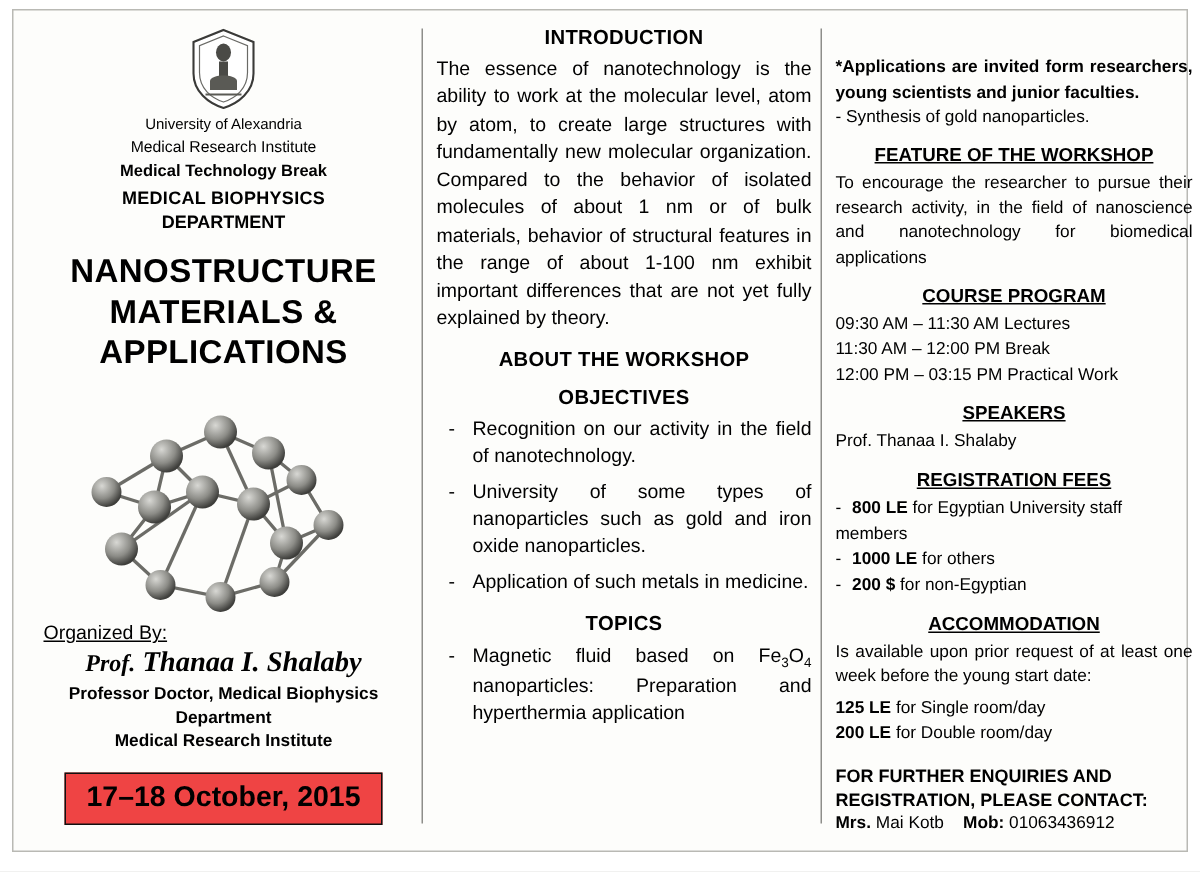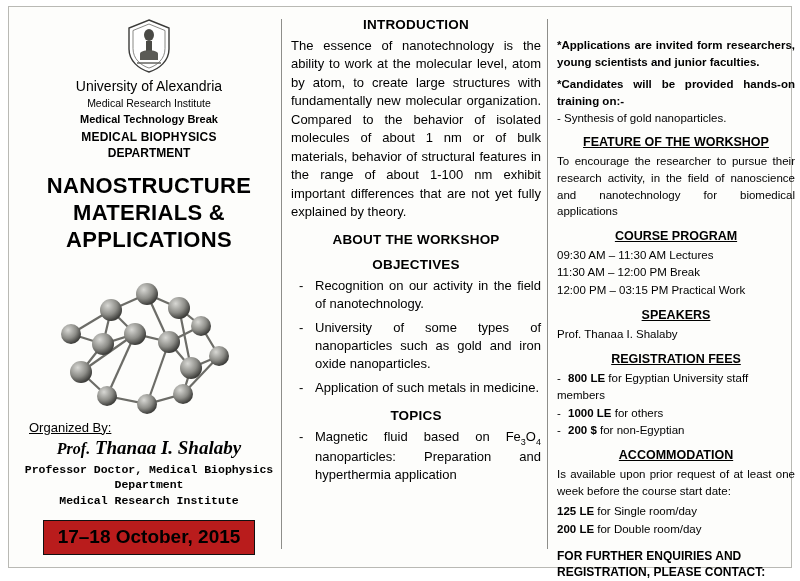--- a/index.html
+++ b/index.html
@@ -53,21 +53,21 @@
     height: 54px;
     margin: 2px auto 4px auto;
     position: relative;
   }
   .crest svg { display: block; }
 
   .uni-lines {
     text-align: center;
     line-height: 1.35;
   }
-  .uni-l1 { font-size: 14px; }
+  .uni-l1 { font-size: 10px; }
   .uni-l2 { font-size: 10.5px; }
   .uni-l3 { font-size: 11px; font-weight: bold; margin-top: 2px; }
   .uni-l4 { font-size: 12px; font-weight: bold; margin-top: 2px; letter-spacing: .2px;}
   .uni-l5 { font-size: 12px; font-weight: bold; }
 
   .main-title {
     text-align: center;
     font-size: 22px;
     font-weight: bold;
     line-height: 1.22;
@@ -97,26 +97,25 @@
     font-style: italic;
     margin-top: 2px;
   }
   .presenter .pf { font-size: 16px; }
   .affil {
     text-align: center;
     font-size: 11.5px;
     font-weight: bold;
     line-height: 1.35;
     margin-top: 3px;
-    font-family: Liberation Mono, monospace;
   }
   .datebar {
     margin: 12px auto 0 auto;
     width: 210px;
-    background: #b91c1c;
+    background: #ef4444;
     border: 1px solid #111;
     text-align: center;
     font-size: 19px;
     font-weight: bold;
     padding: 5px 0 6px 0;
   }
 
   
   .sec-head {
     text-align: center;
@@ -302,21 +301,20 @@
           <span>Magnetic fluid based on Fe</span><sub>3</sub><span>O</span><sub>4</sub><span> nanoparticles: Preparation and hyperthermia application</span>
         </li>
 
       </ul>
     </div>
 
     <div class="col col-right">
 
       <div class="r-bold">*Applications are invited form researchers, young scientists and junior faculties.</div>
 
-      <div class="r-bold mt6">*Candidates will be provided hands-on training on:-</div>
       <div class="r-txt">- Synthesis of gold nanoparticles.</div>
 
       <div class="r-head">FEATURE OF THE WORKSHOP</div>
       <div class="r-txt">To encourage the researcher to pursue their research activity, in the field of nanoscience and nanotechnology for biomedical applications</div>
 
       <div class="r-head">COURSE PROGRAM</div>
       <div class="r-list">09:30 AM – 11:30 AM Lectures</div>
       <div class="r-list">11:30 AM – 12:00 PM Break</div>
       <div class="r-list">12:00 PM – 03:15 PM Practical Work</div>
 
@@ -334,21 +332,21 @@
         <span class="b">1000 LE</span>
         <span>for others</span>
       </div>
       <div class="r-list">
         <span class="bullet">-</span>
         <span class="b">200 $</span>
         <span>for non-Egyptian</span>
       </div>
 
       <div class="r-head">ACCOMMODATION</div>
-      <div class="r-txt">Is available upon prior request of at least one week before the course start date:</div>
+      <div class="r-txt">Is available upon prior request of at least one week before the young start date:</div>
       <div class="r-list mt4">
         <span class="b">125 LE</span>
         <span>for Single room/day</span>
       </div>
       <div class="r-list">
         <span class="b">200 LE</span>
         <span>for Double room/day</span>
       </div>
 
       <div class="contact-head">

